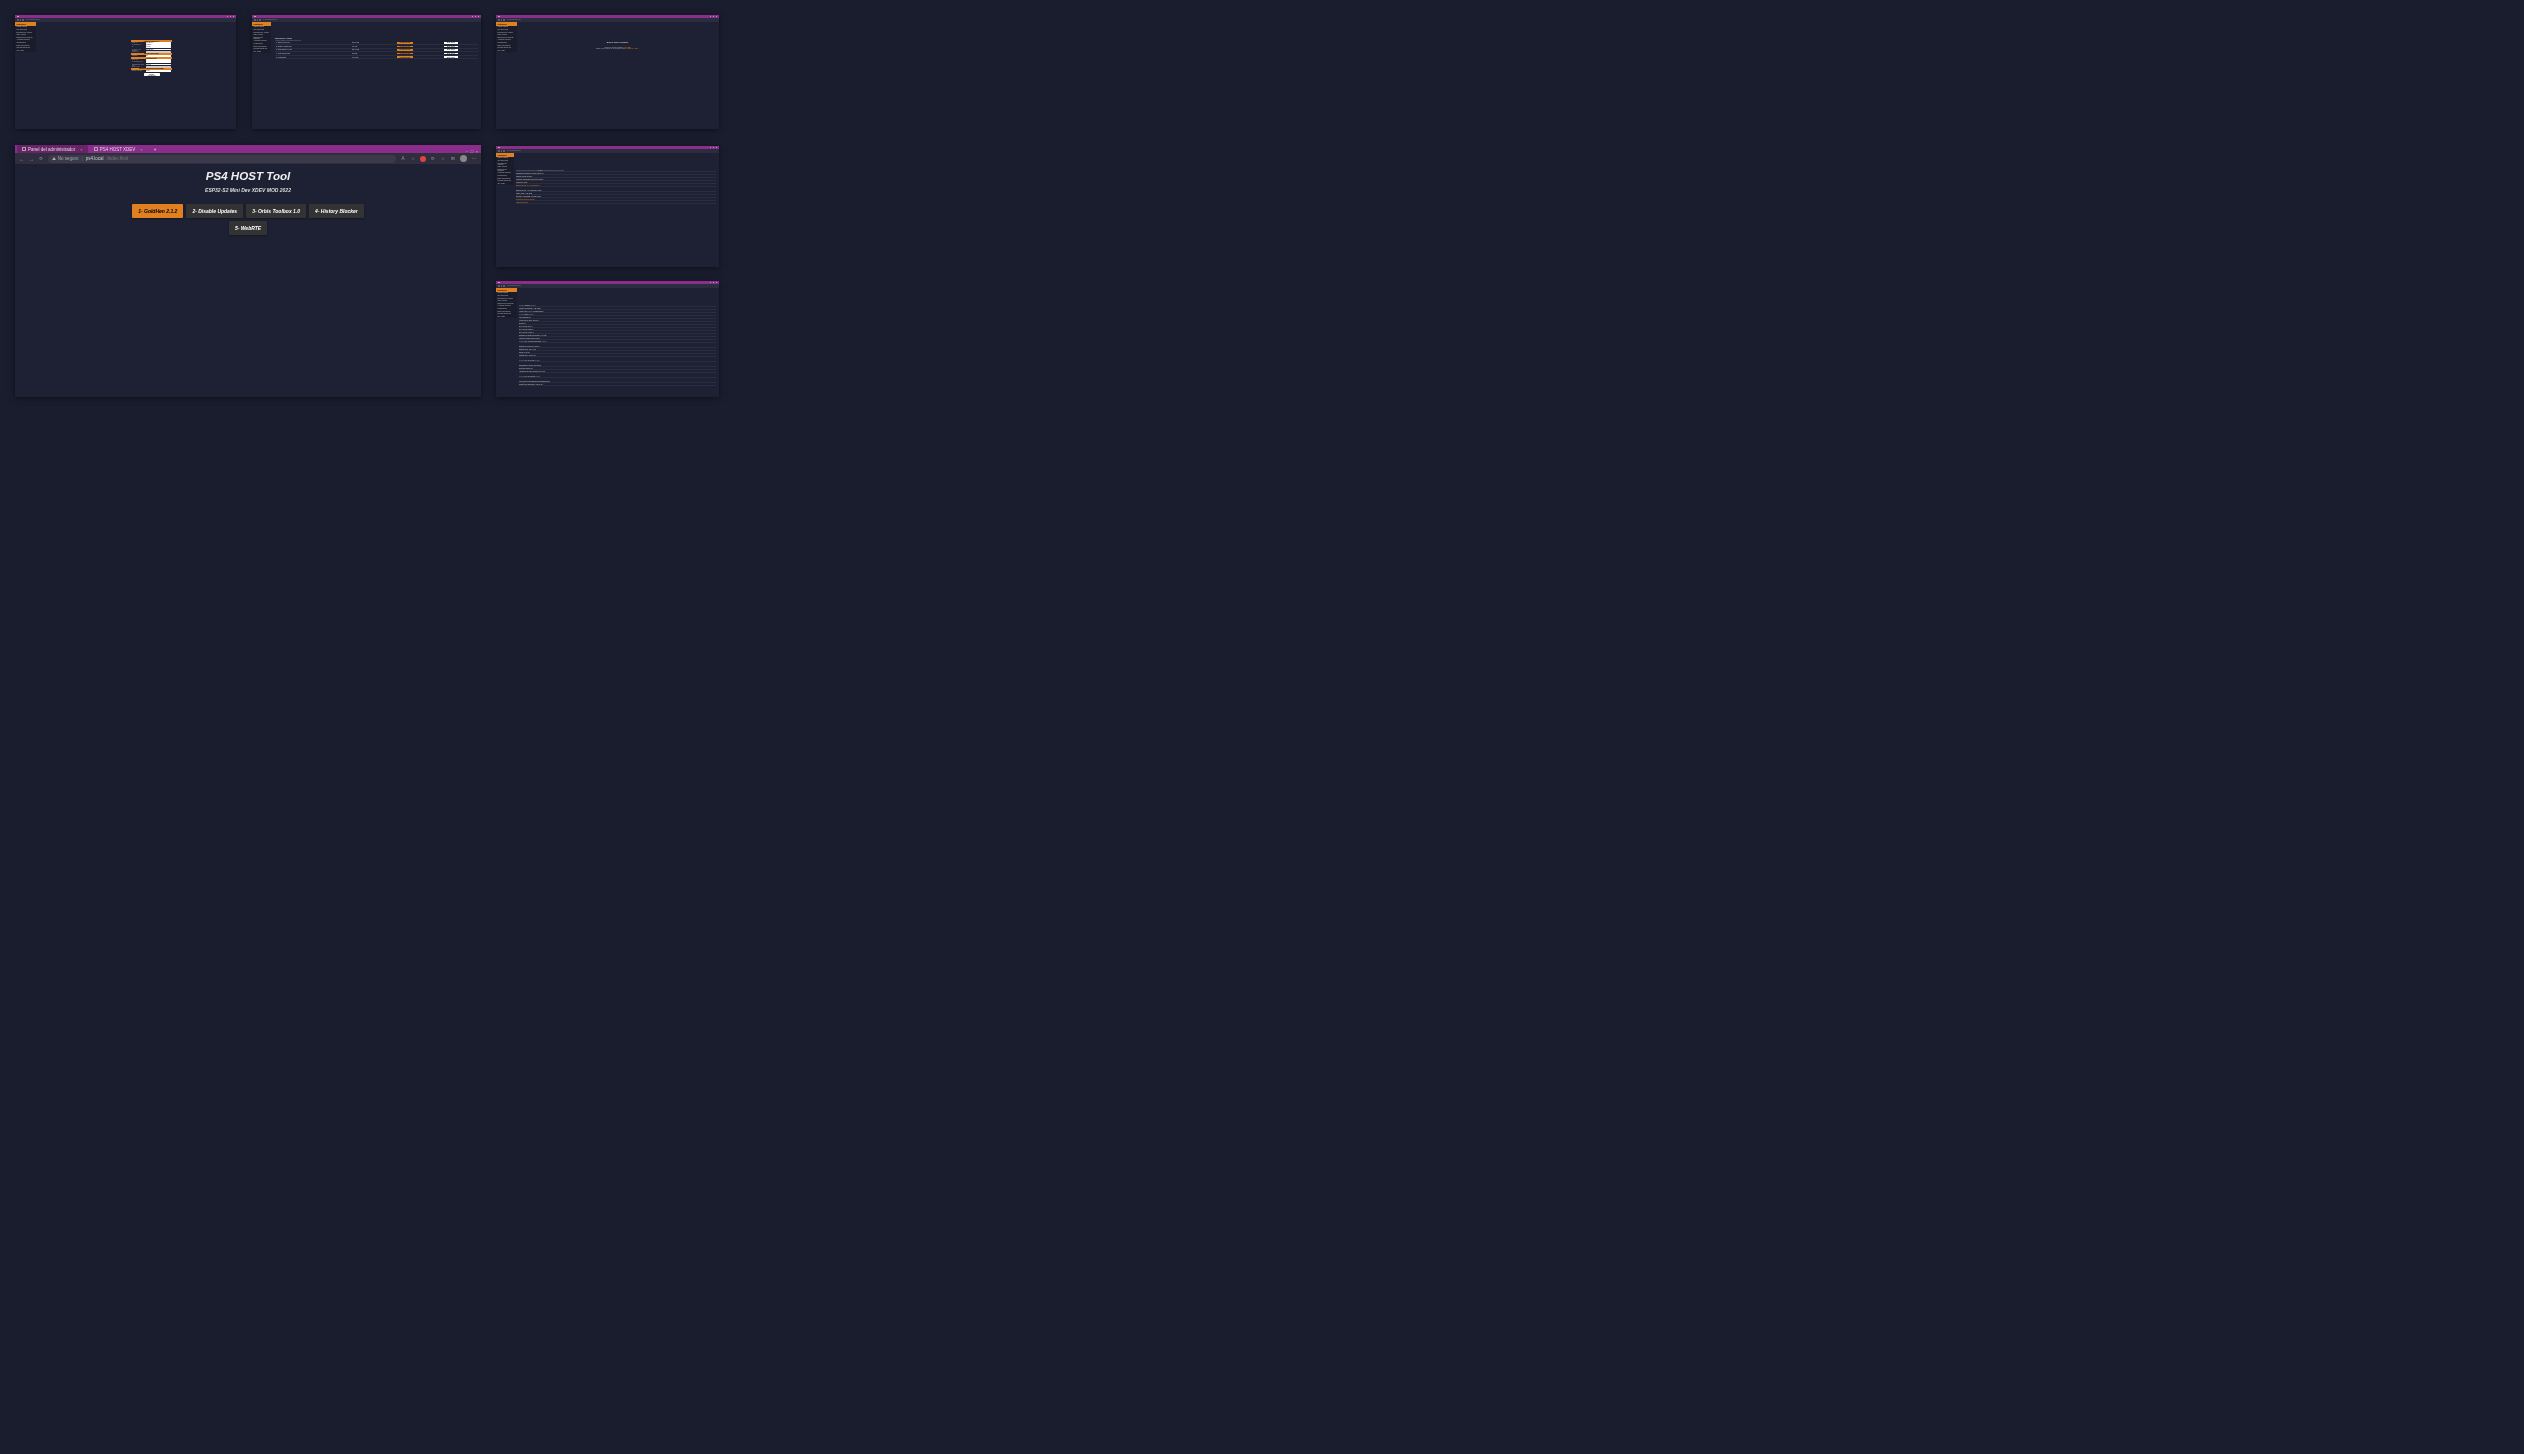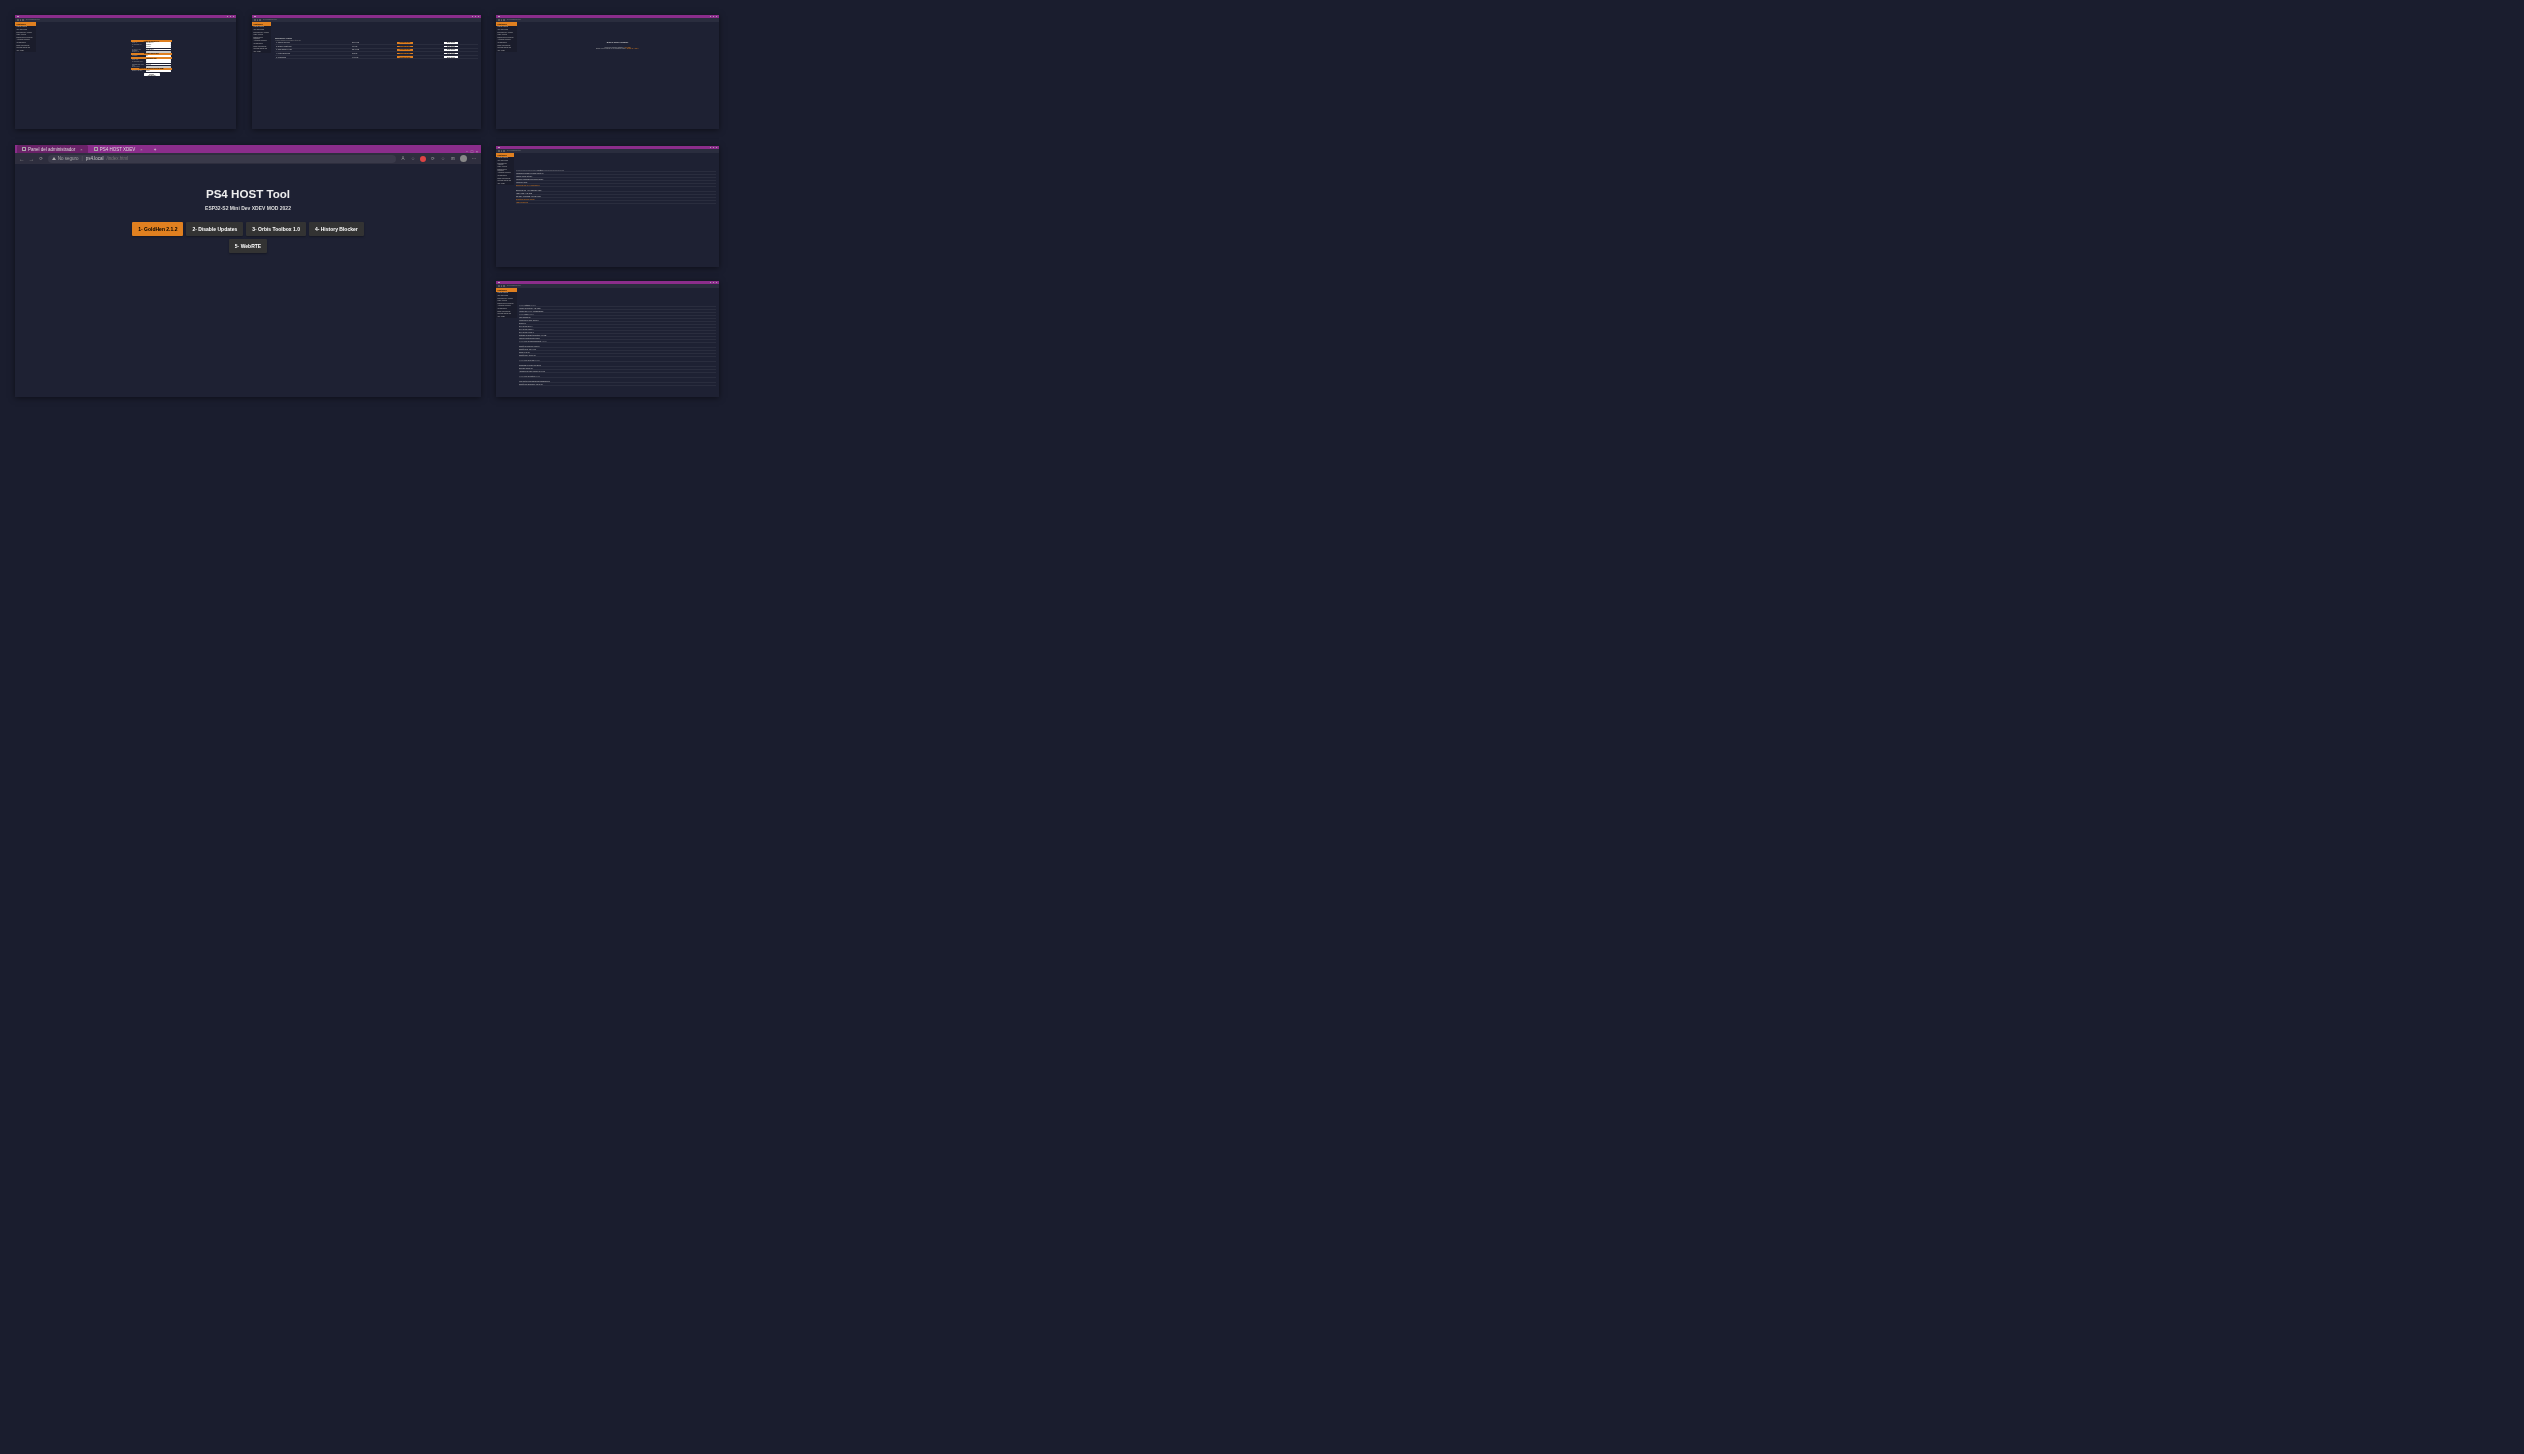--- a/index.html
+++ b/index.html
@@ -46,21 +46,21 @@
 .bigaddr { height:11px; background:#2e2e3e; display:flex; align-items:center; padding:0 4px; gap:4px; }
 .biic { width:6px; height:6px; border-radius:50%; display:flex; align-items:center; justify-content:center; font-size:4.5px; color:#999; }
 .biarrow { font-size:5.6px; color:#888; }
 .addrbox { flex:1; background:#3a3a4a; height:8px; border-radius:4px; display:flex; align-items:center; padding:0 4px; font-size:4.5px; color:#aaa; gap:3px; }
 .warn { display:flex; align-items:center; gap:1.5px; }
 .warnt { width:0; height:0; border-left:2px solid transparent; border-right:2px solid transparent; border-bottom:3.5px solid #aaa; }
 .urlt { color:#ccc; }
 .urlf { color:#777; }
 .reddot { width:6px; height:6px; background:#d44; border-radius:50%; }
 .avat { width:7px; height:7px; background:#888; border-radius:50%; }
-.mainarea { padding:23px 0; text-align:center; }
+.mainarea { padding:5px 0; text-align:center;font-style:italic; }
 .mtitle { font-size:11.6px; font-weight:bold; color:#eee; margin-bottom:5px; }
 .msubt { font-size:5px; font-weight:bold; color:#ddd; margin-bottom:11px; }
 .bbtns { display:flex; justify-content:center; gap:3px; flex-wrap:wrap; width:232px; margin:0 auto; }
 .bigb { padding:4px 6px; font-size:5px; color:#fff; background:#333; border-radius:1px; cursor:pointer; font-weight:bold; box-shadow:0 1px 2px rgba(0,0,0,.3); }
 .bigb.act { background:#e08020; color:#000; }
 
 .fwarea { position:absolute; left:23px; top:26px; right:3px; text-align:center; }
 .fw1 { font-size:1.9px; font-weight:bold; margin-bottom:4px; }
 .fw2 { font-size:1.4px; color:#aaa; }
 .fwlink { color:#e08020; }

